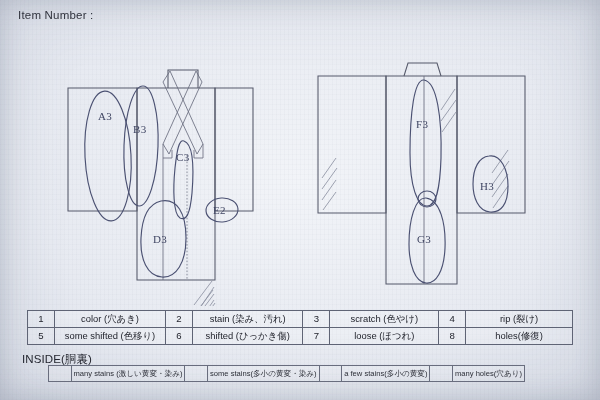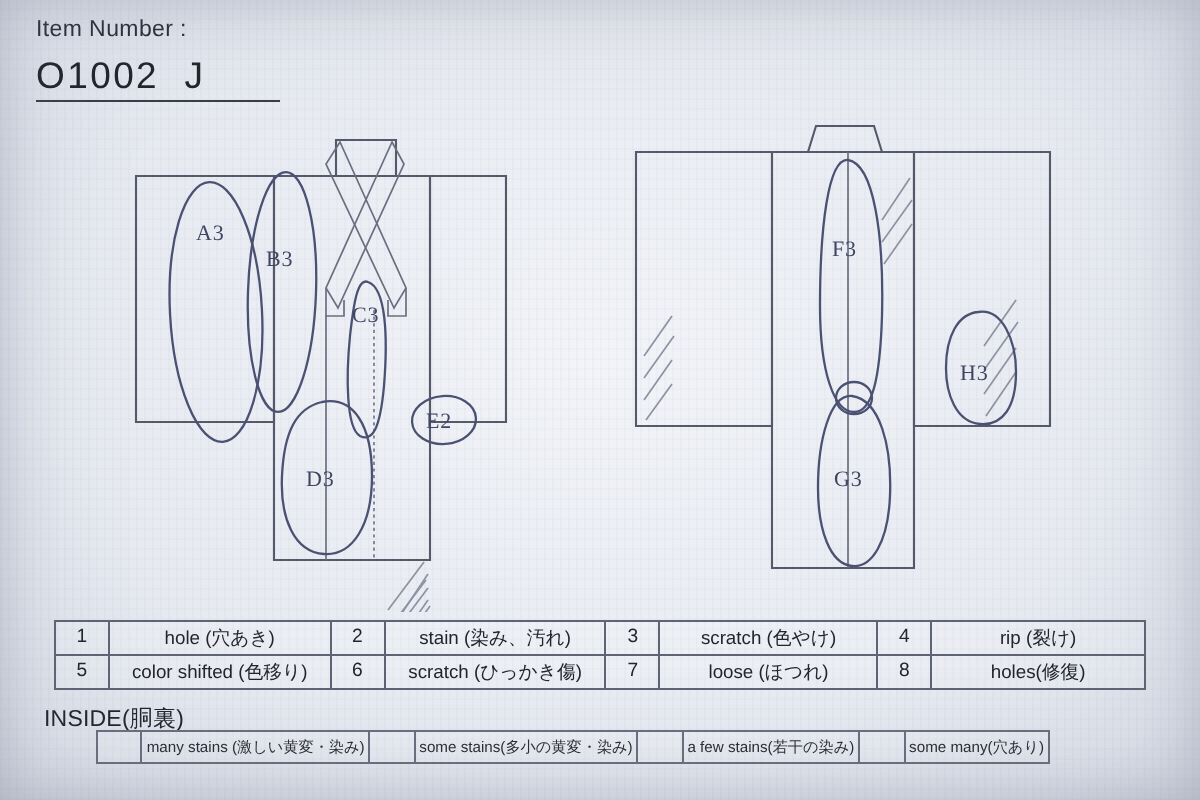--- a/index.html
+++ b/index.html
@@ -71,23 +71,20 @@
   #inside td.box{width:20px;}
 </style>
 </head>
 <body>
 
 <div id="sheet"></div>
 <div id="grain"></div>
 
 <div id="hdr">
   <div class="lbl">Item Number :</div>
-  <div id="num-wrap">
-    <div id="num">O1002  J</div>
-  </div>
 </div>
 
 <div id="art">
 <svg width="600" height="248" viewBox="0 0 600 248" xmlns="http://www.w3.org/2000/svg">
 
   <g>
 
     <path class="grm" d="M68 30 L137 30 L137 153 L68 153 Z"></path>
 
     <path class="grm" d="M215 30 L253 30 L253 153 L215 153 Z"></path>
@@ -189,50 +186,50 @@
                          C478 153 473 139 473 126 C473 110 479 99 489 98 Z"></path>
     <text class="mark" x="480" y="132">H3</text>
   </g>
 </svg>
 </div>
 
 <table id="legend">
   <tbody>
     <tr>
       <td class="num">1</td>
-      <td class="desc">hole (穴あき)</td>
+      <td class="desc">color (穴あき)</td>
       <td class="num">2</td>
       <td class="desc">stain (染み、汚れ)</td>
       <td class="num">3</td>
       <td class="desc">scratch (色やけ)</td>
       <td class="num">4</td>
       <td class="desc">rip (裂け)</td>
     </tr>
     <tr>
       <td class="num">5</td>
-      <td class="desc">color shifted (色移り)</td>
+      <td class="desc">some shifted (色移り)</td>
       <td class="num">6</td>
-      <td class="desc">scratch (ひっかき傷)</td>
+      <td class="desc">shifted (ひっかき傷)</td>
       <td class="num">7</td>
       <td class="desc">loose (ほつれ)</td>
       <td class="num">8</td>
       <td class="desc">holes(修復)</td>
     </tr>
   </tbody>
 </table>
 
 <div id="inside-ttl">INSIDE(胴裏)</div>
 <table id="inside">
   <tbody>
     <tr>
       <td class="box"></td>
       <td>many stains (激しい黄変・染み)</td>
       <td class="box"></td>
       <td>some stains(多小の黄変・染み)</td>
       <td class="box"></td>
-      <td>a few stains(若干の染み)</td>
-      <td class="box"></td>
-      <td>some many(穴あり)</td>
+      <td>a few stains(多小の黄変)</td>
+      <td class="box"></td>
+      <td>many holes(穴あり)</td>
     </tr>
   </tbody>
 </table>
 
 <div id="edge"></div>
 
 </body></html>

